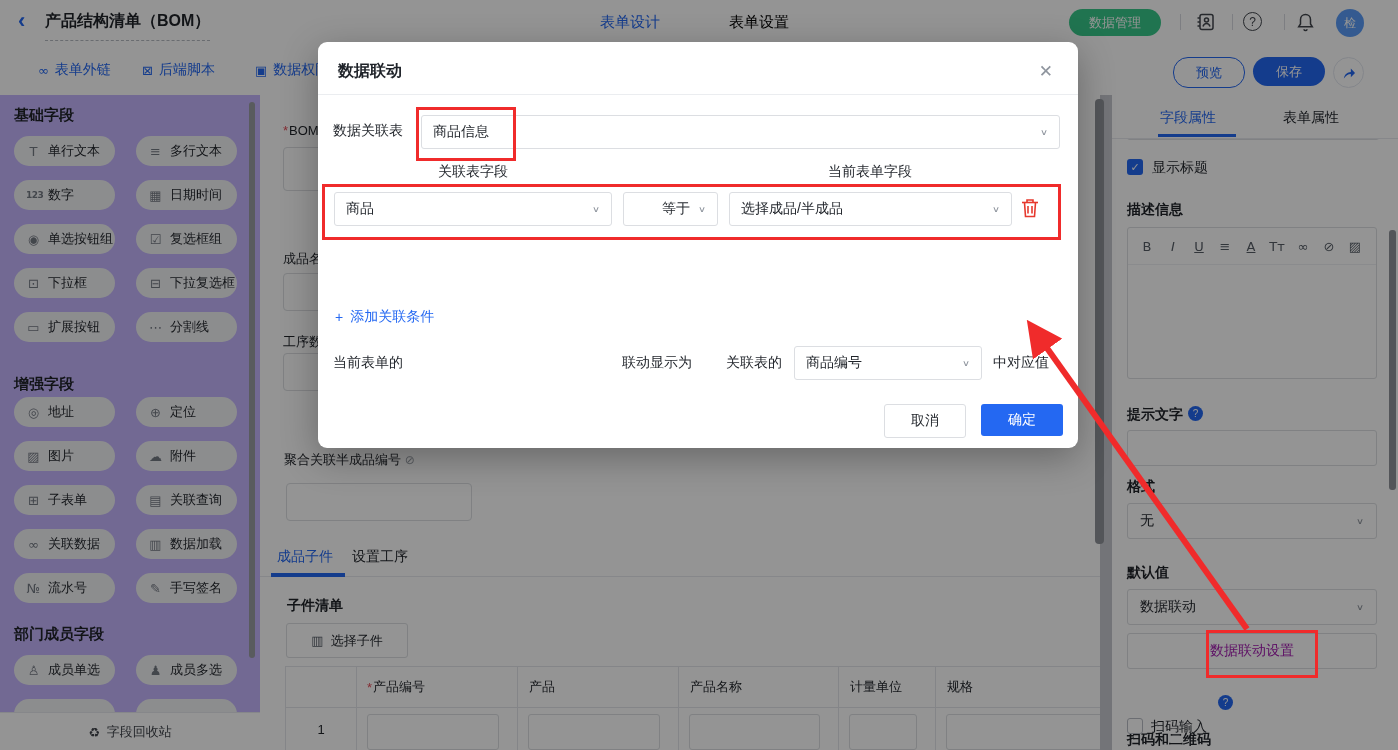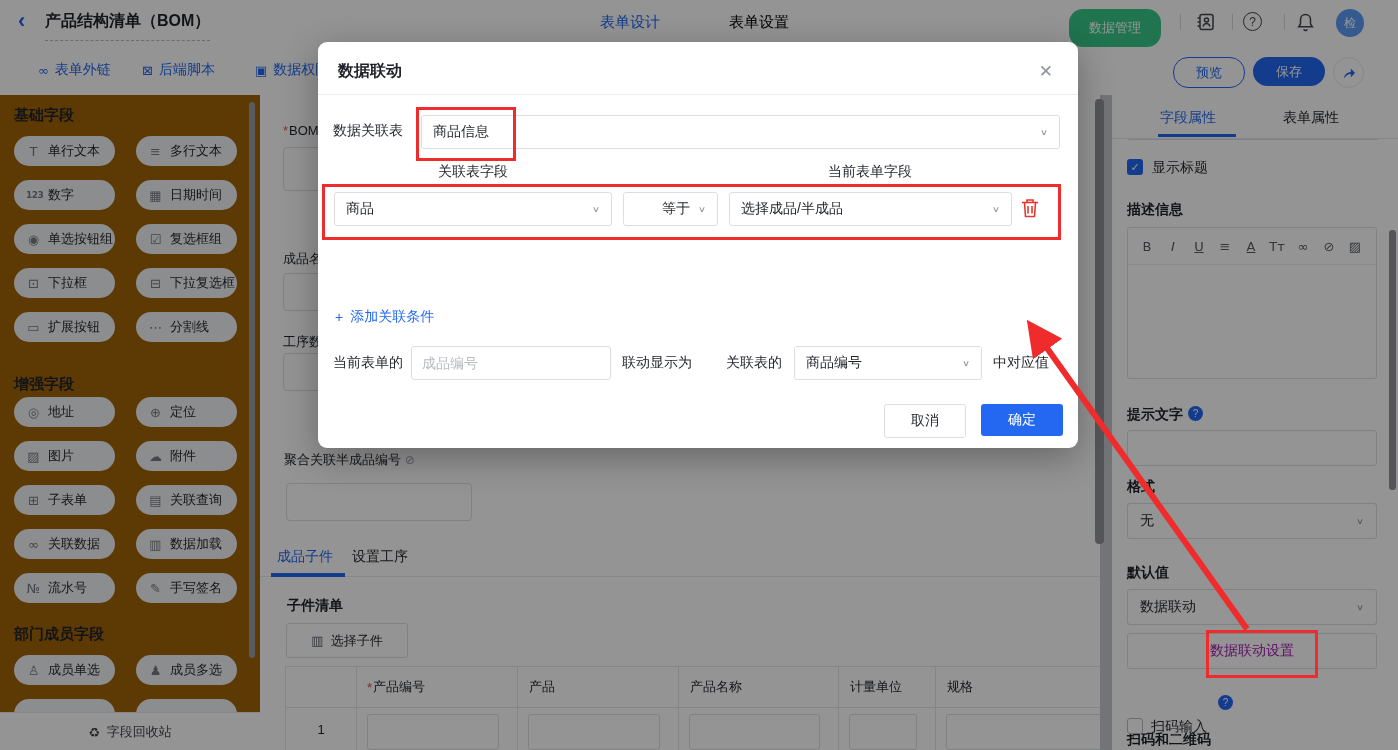--- a/index.html
+++ b/index.html
@@ -4,34 +4,34 @@
 <style>
   html,body{margin:0;padding:0;background:#555;}
   #app{position:relative;width:1398px;height:750px;overflow:hidden;background:#fff;
        font-family:"Liberation Sans","DejaVu Sans",sans-serif;color:#1f2329;}
   
   #top-header{position:absolute;left:0;top:0;width:1398px;height:47px;background:#fff;border-bottom:1px solid #e7e9ee;z-index:1;}
   .back-chevron{position:absolute;left:18px;top:8px;font-size:22px;color:#2468f2;font-weight:bold;cursor:pointer;}
   .doc-title{position:absolute;left:45px;top:11px;font-size:16px;font-weight:600;color:#1f2329;border-bottom:1px dashed #b6bac2;padding-bottom:8px;}
   .hdr-tab{position:absolute;top:13px;font-size:15px;color:#000000;cursor:pointer;}
   .hdr-tab.active{color:#2468f2;}
-  .pill-green{position:absolute;left:1069px;top:9px;width:92px;height:38px;border-radius:14px;background:#38c98a;color:#fff;font-size:13px;display:flex;align-items:center;justify-content:center;cursor:pointer;}
+  .pill-green{position:absolute;left:1069px;top:9px;width:92px;height:27px;border-radius:14px;background:#38c98a;color:#fff;font-size:13px;display:flex;align-items:center;justify-content:center;cursor:pointer;}
   .hdr-sep{position:absolute;top:14px;width:1px;height:16px;background:#d7dae0;}
   .hdr-icon{position:absolute;top:12px;width:20px;height:20px;color:#42464d;}
   .help-circle{position:absolute;left:1243px;top:12px;width:17px;height:17px;border:1.5px solid #42464d;border-radius:50%;font-size:12px;display:flex;align-items:center;justify-content:center;color:#42464d;}
   .avatar{position:absolute;left:1336px;top:9px;width:28px;height:28px;border-radius:50%;background:#5a9cf8;color:#fff;font-size:12px;display:flex;align-items:center;justify-content:center;cursor:pointer;}
   
   #toolbar{position:absolute;left:0;top:47px;width:1398px;height:48px;background:#fff;border-bottom:1px solid #e7e9ee;z-index:1;}
   .tb-link{position:absolute;top:14px;display:flex;align-items:center;gap:6px;color:#2468f2;font-size:14px;cursor:pointer;}
   .tb-link .gi{font-size:13px;}
   .btn-preview{position:absolute;left:1173px;top:10px;width:70px;height:29px;border-radius:15px;border:1px solid #2468f2;color:#2468f2;background:#fff;font-size:13px;display:flex;align-items:center;justify-content:center;cursor:pointer;}
   .btn-save{position:absolute;left:1253px;top:10px;width:72px;height:29px;border-radius:15px;background:#2468f2;color:#fff;font-size:13px;display:flex;align-items:center;justify-content:center;cursor:pointer;}
   .btn-share{position:absolute;left:1333px;top:10px;width:29px;height:29px;border-radius:50%;background:#fff;border:1px solid #e3e7ef;display:flex;align-items:center;justify-content:center;cursor:pointer;}
   
-  #sidebar{position:absolute;left:0;top:95px;width:260px;height:655px;background:#a16207;border-right:1px solid #e7e9ee;z-index:1;overflow:hidden;}
+  #sidebar{position:absolute;left:0;top:95px;width:260px;height:655px;background:#c4b5fd;border-right:1px solid #e7e9ee;z-index:1;overflow:hidden;}
   .sb-title{position:absolute;left:14px;font-size:15px;font-weight:700;color:#1f2329;}
   .sb-grid{position:absolute;left:14px;width:236px;display:flex;flex-wrap:wrap;gap:14px 21px;}
   .pill{width:101px;height:30px;border-radius:15px;background:#f2f3f5;display:flex;align-items:center;gap:7px;padding-left:12px;box-sizing:border-box;font-size:13px;color:#1f2329;cursor:grab;}
   .pill .gi{color:#747a84;font-size:13px;width:15px;text-align:center;flex:none;}
   .gi-number{font-size:9px !important;font-weight:700;letter-spacing:-0.5px;}
   #sb-footer{position:absolute;left:0;top:617px;width:260px;height:38px;background:#fff;border-top:1px solid #e7e9ee;display:flex;align-items:center;justify-content:center;gap:7px;font-size:13px;color:#42464d;cursor:pointer;}
   .sb-scrollthumb{position:absolute;left:249px;top:7px;width:6px;height:556px;border-radius:3px;background:#9a9da3;}
   
   #canvas{position:absolute;left:260px;top:95px;width:840px;height:655px;background:#fff;z-index:1;overflow:hidden;}
   .fld-label{position:absolute;font-size:13px;font-weight:500;color:#1f2329;white-space:nowrap;}
@@ -448,21 +448,20 @@
           <line x1="11" y1="8" x2="11" y2="15.5"></line>
       </svg>
     </span>
 
     <div class="md-addlink">
       <span>+</span>
       <span>添加关联条件</span>
     </div>
 
     <div class="md-label" style="left:15px;top:312px;">当前表单的</div>
-    <input class="md-input" style="left: 93px; top: 304px; width: 200px;" placeholder="成品编号">
     <div class="md-label" style="left:304px;top:312px;">联动显示为</div>
     <div class="md-label" style="left:408px;top:312px;">关联表的</div>
     <div class="md-select" style="left:476px;top:304px;width:188px;">
       <span>商品编号</span>
       <span class="chev">∨</span>
     </div>
     <div class="md-label" style="left:675px;top:312px;">中对应值</div>
 
     <div class="btn-cancel">取消</div>
     <div class="btn-confirm">确定</div>

